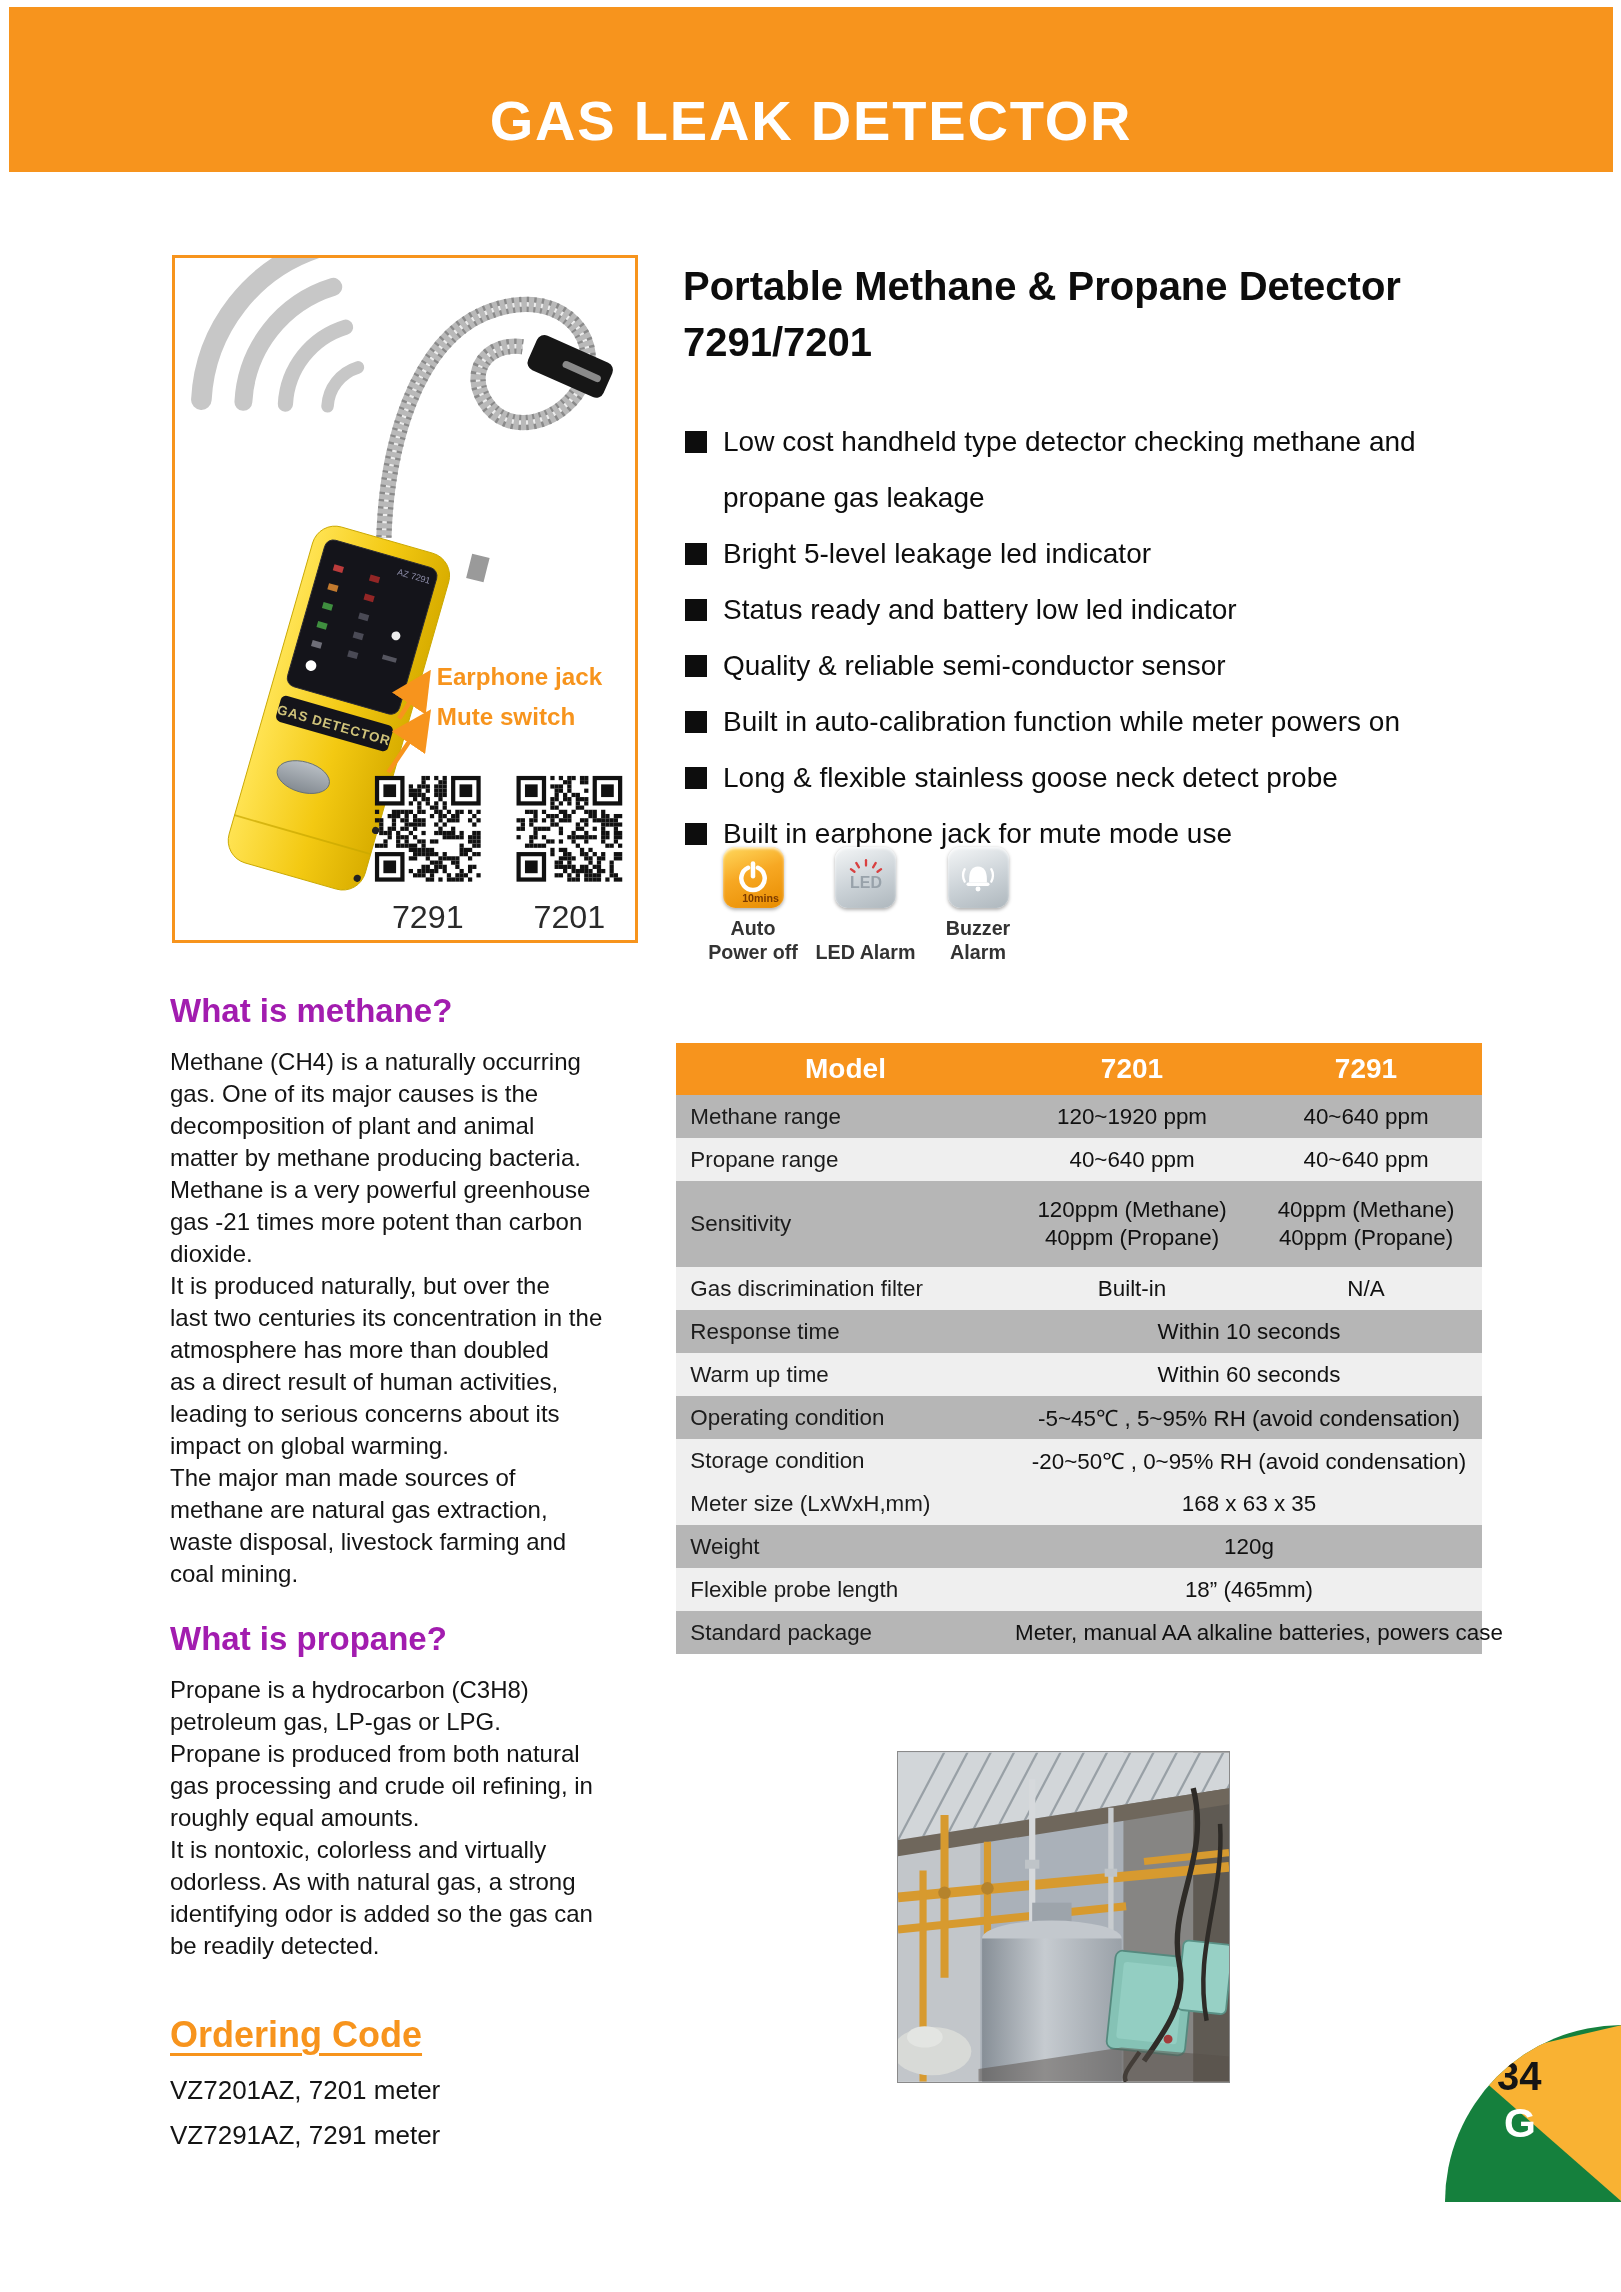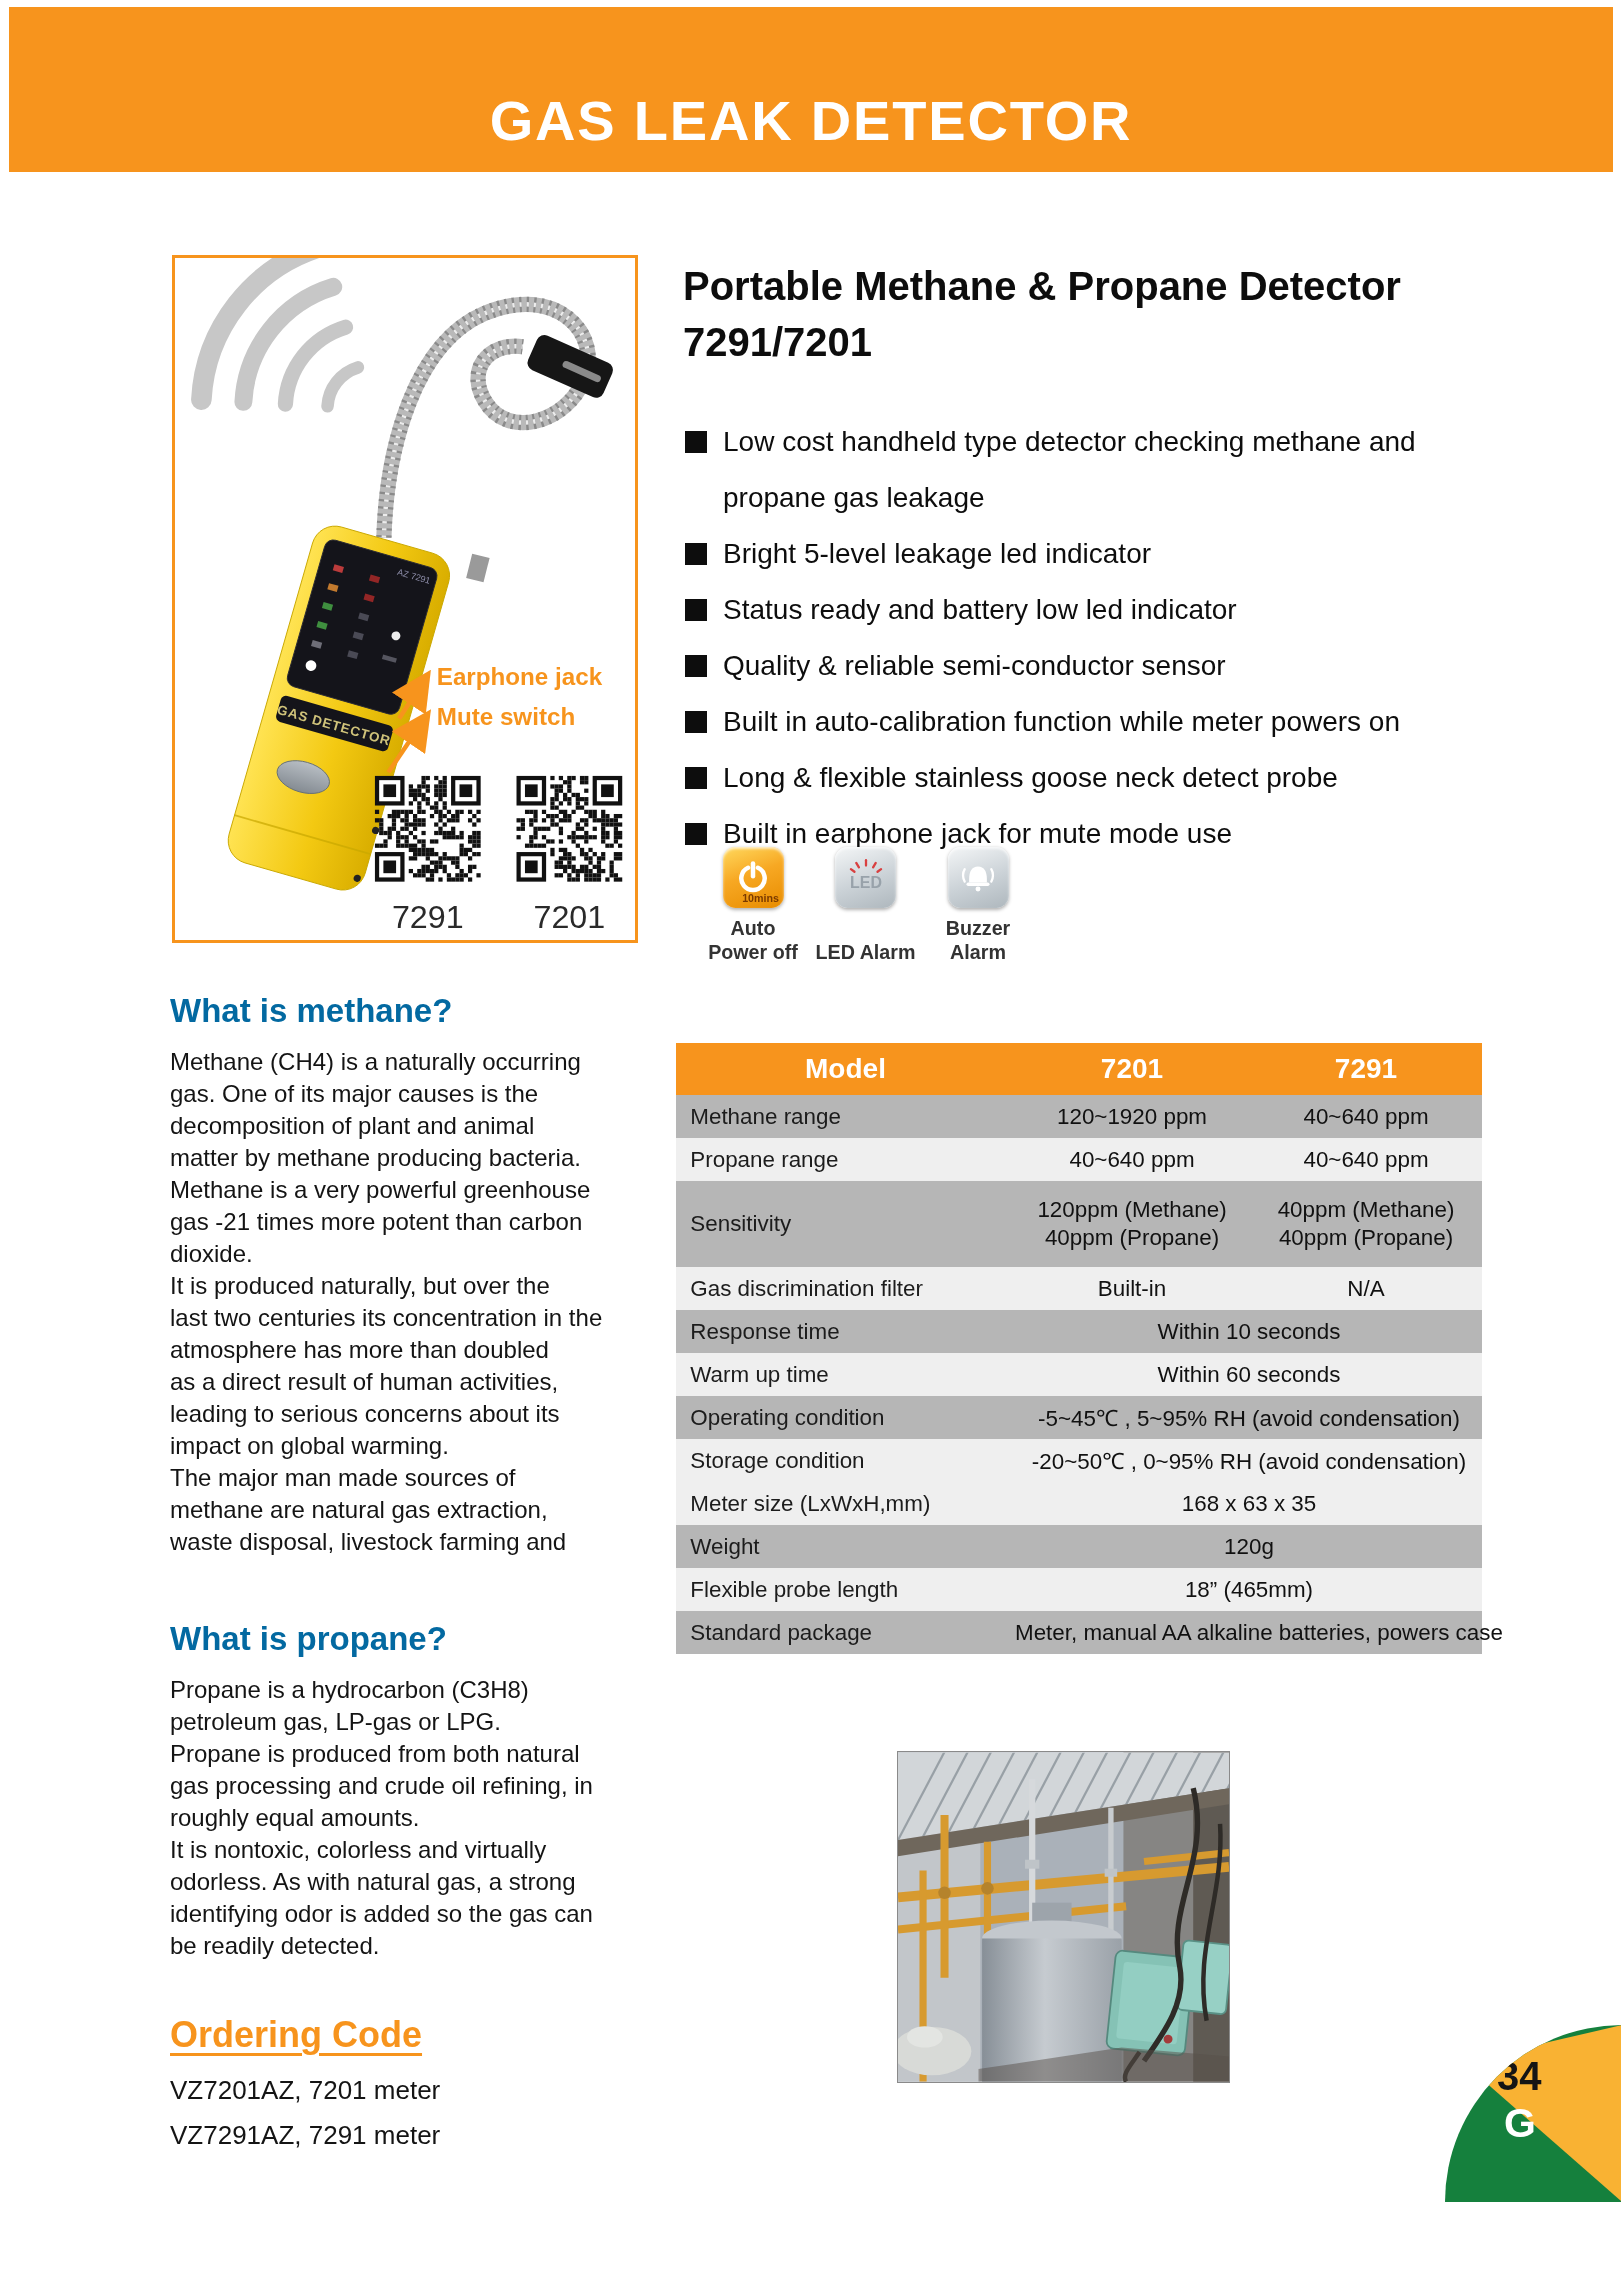--- a/index.html
+++ b/index.html
@@ -29,21 +29,21 @@
   .icon-tile{width:61px;height:61px;border-radius:12.5px;position:relative;
              box-shadow:inset 0 1.8px 2.7px rgba(255,255,255,.75), 0 1.8px 3.6px rgba(0,0,0,.3);}
   .icon-tile.orange{background:linear-gradient(160deg,#FFD95E 0%,#F7A823 45%,#E88C00 100%);}
   .icon-tile.silver{background:linear-gradient(160deg,#F4F6F7 0%,#CBD2D7 55%,#AEB7BD 100%);}
   .icon-tile svg{position:absolute;left:50%;top:50%;transform:translate(-50%,-50%);}
   .mins{position:absolute;right:4.5px;bottom:3.6px;font-size:10.7px;font-weight:bold;color:#7A3A00;}
   .icon-label{margin-top:8px;font-size:19.7px;font-weight:bold;color:#333;text-align:center;line-height:24px;}
 
   
   .tsec{position:absolute;left:170px;width:528px;}
-  .tsec h3{margin:0 0 16px 0;font-size:33px;font-weight:bold;line-height:39px;color:#0369a1;}
+  .tsec h3{margin:0 0 16px 0;font-size:33px;font-weight:bold;line-height:39px;color:#a21caf;}
   .tsec .body-lines{font-size:24px;line-height:32px;color:#141414;}
   .sec-methane{top:991px;}
   .sec-propane{top:1619px;}
   .sec-ordering{top:2015px;}
   .sec-ordering h3{color:#F7941D;text-decoration:underline;text-decoration-thickness:2.7px;text-underline-offset:6.3px;
                    font-size:36px;margin-bottom:14.3px;}
   .sec-ordering .body-lines{font-size:26px;line-height:45px;}
 
   
   .spec{position:absolute;left:676px;top:1043px;width:806px;font-size:22.4px;}
@@ -697,20 +697,21 @@
         <div>dioxide.</div>
         <div>It is produced naturally, but over the</div>
         <div>last two centuries its concentration in the</div>
         <div>atmosphere has more than doubled</div>
         <div>as a direct result of human activities,</div>
         <div>leading to serious concerns about its</div>
         <div>impact on global warming.</div>
         <div>The major man made sources of</div>
         <div>methane are natural gas extraction,</div>
         <div>waste disposal, livestock farming and</div>
+        <div>coal mining.</div>
       </div>
   </div>
 
   <div class="spec" id="specTable">
       <div class="spec-header">
         <div>Model</div>
         <div>7201</div>
         <div>7291</div>
       </div>
       <div class="spec-row dark">

